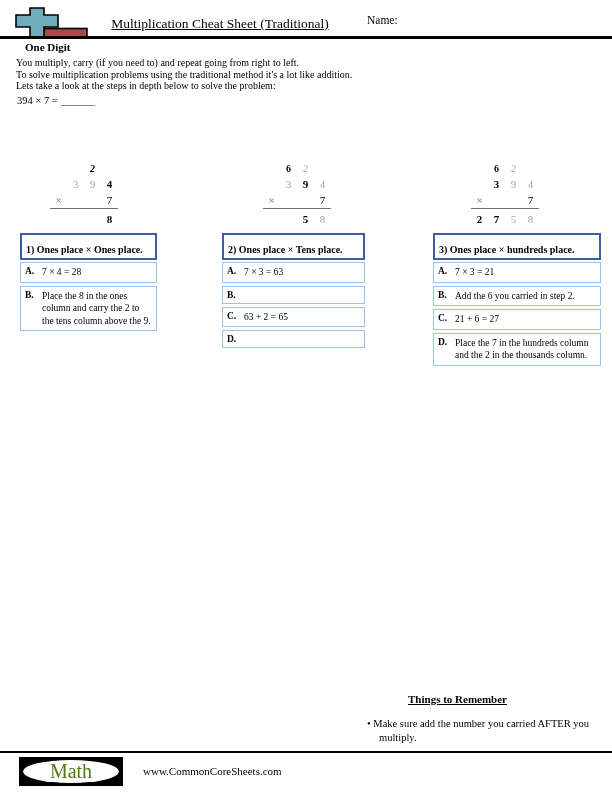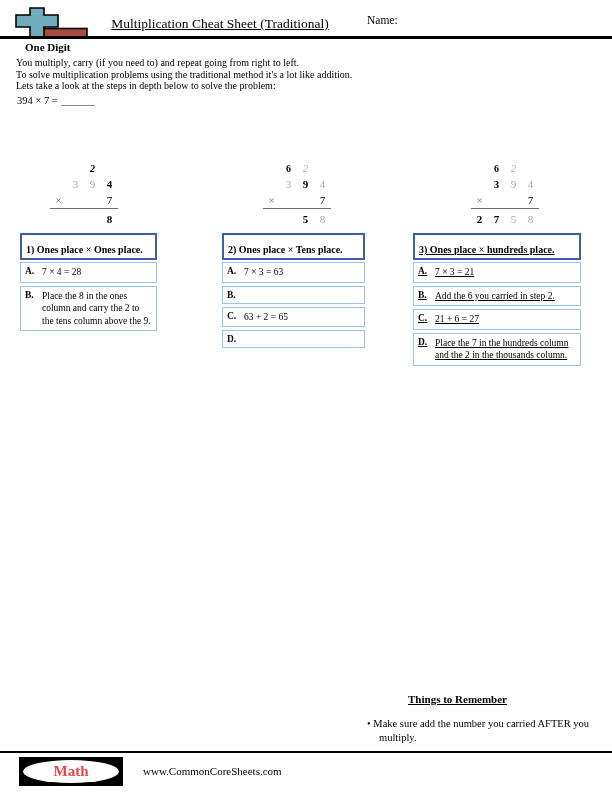--- a/index.html
+++ b/index.html
@@ -41,21 +41,21 @@
   .s-b  { font-weight:bold; }
   .s-g  { color:#a6a6a6; }
   .s-gi { color:#a6a6a6; font-style:italic; }
   .s-ki { font-style:italic; font-weight:bold; }
   .s-x  { color:#6e6e6e; }
 
   
   .stepbox { position:absolute; top:233px; }
   #step0 { left:20px;  width:137px; }
   #step1 { left:222px; width:143px; }
-  #step2 { left:413px; width:168px;text-decoration:underline; }
+  #step2 { left:433px; width:168px; }
   .step-head {
     border:2px solid #3a5ea8; padding:9px 4px 3px 4px;
     font-size:10px; font-weight:bold; margin-bottom:2px; background:#fff;
   }
   .step-row {
     border:1px solid #9cc2e5; margin-bottom:3px; display:flex;
     padding:3px 3px 3px 4px; font-size:9.5px; background:#fff;
   }
   .step-letter { font-weight:bold; width:17px; flex:none; }
   .step-text { flex:1; line-height:1.32; }
@@ -71,21 +71,21 @@
     padding-left:24px; text-indent:-12px;
   }
 
   
   .footer-rule { position:absolute; left:0; top:751px; width:612px; height:2px; background:#000; }
   .footer-logo { position:absolute; left:19px; top:757px; width:104px; height:29px; background:#000; }
   .footer-ellipse {
     position:absolute; left:4px; top:3px; right:4px; bottom:3px;
     background:#fff; border-radius:50%;
     display:flex; align-items:center; justify-content:center;
-    font-size:15px; font-weight:bold; color:#ef4444;
+    font-size:20px; font-weight:normal; color:#4d7c0f;
   }
   .footer-site { position:absolute; left:127px; top:765px; font-size:11px;margin-left:16px; }
 </style>
 </head>
 <body>
 
 <div class="page">
 
   <svg class="logo-svg" width="80" height="36" viewBox="0 0 80 36">
     <rect x="21" y="22.5" width="52" height="9.5" fill="#a94b42" stroke="#000" stroke-width="1.6"></rect>

